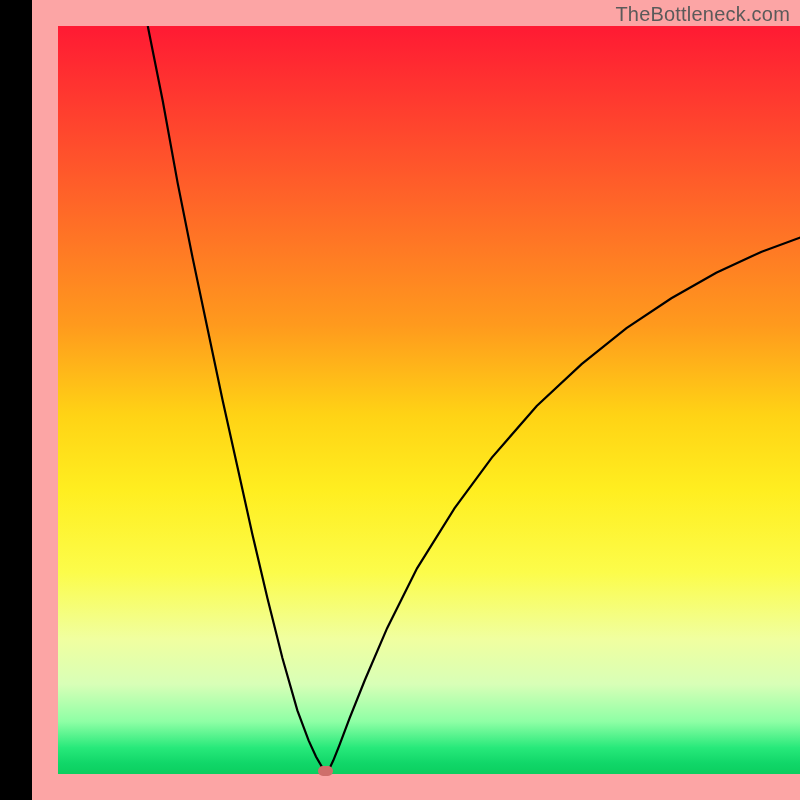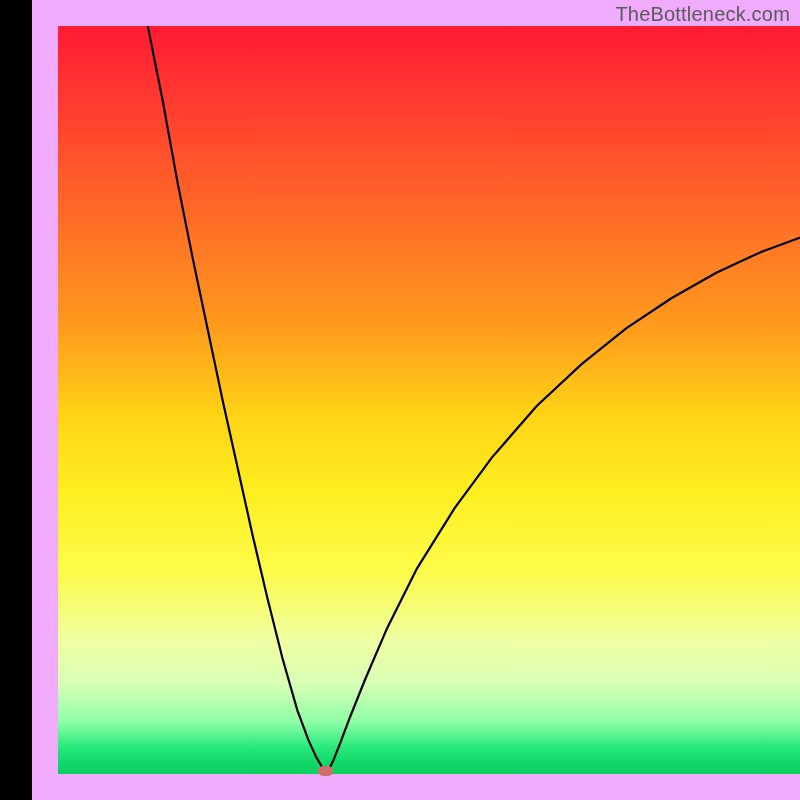--- a/index.html
+++ b/index.html
@@ -7,21 +7,21 @@
     width: 800px;
     height: 800px;
     background: #000;
     font-family: Arial, Helvetica, sans-serif;
     position: relative;
     overflow: hidden;
   }
   .outer {
     position: absolute;
     inset: 0;
-    background: #f0abfc;
+    background: #fca5a5;
     margin-left: 32px;
   }
   .plot-area {
     position: absolute;
     left: 26px;
     top: 26px;
     width: 748px;
     height: 748px;
     background: linear-gradient(to bottom,
       #ff1a33 0%,

